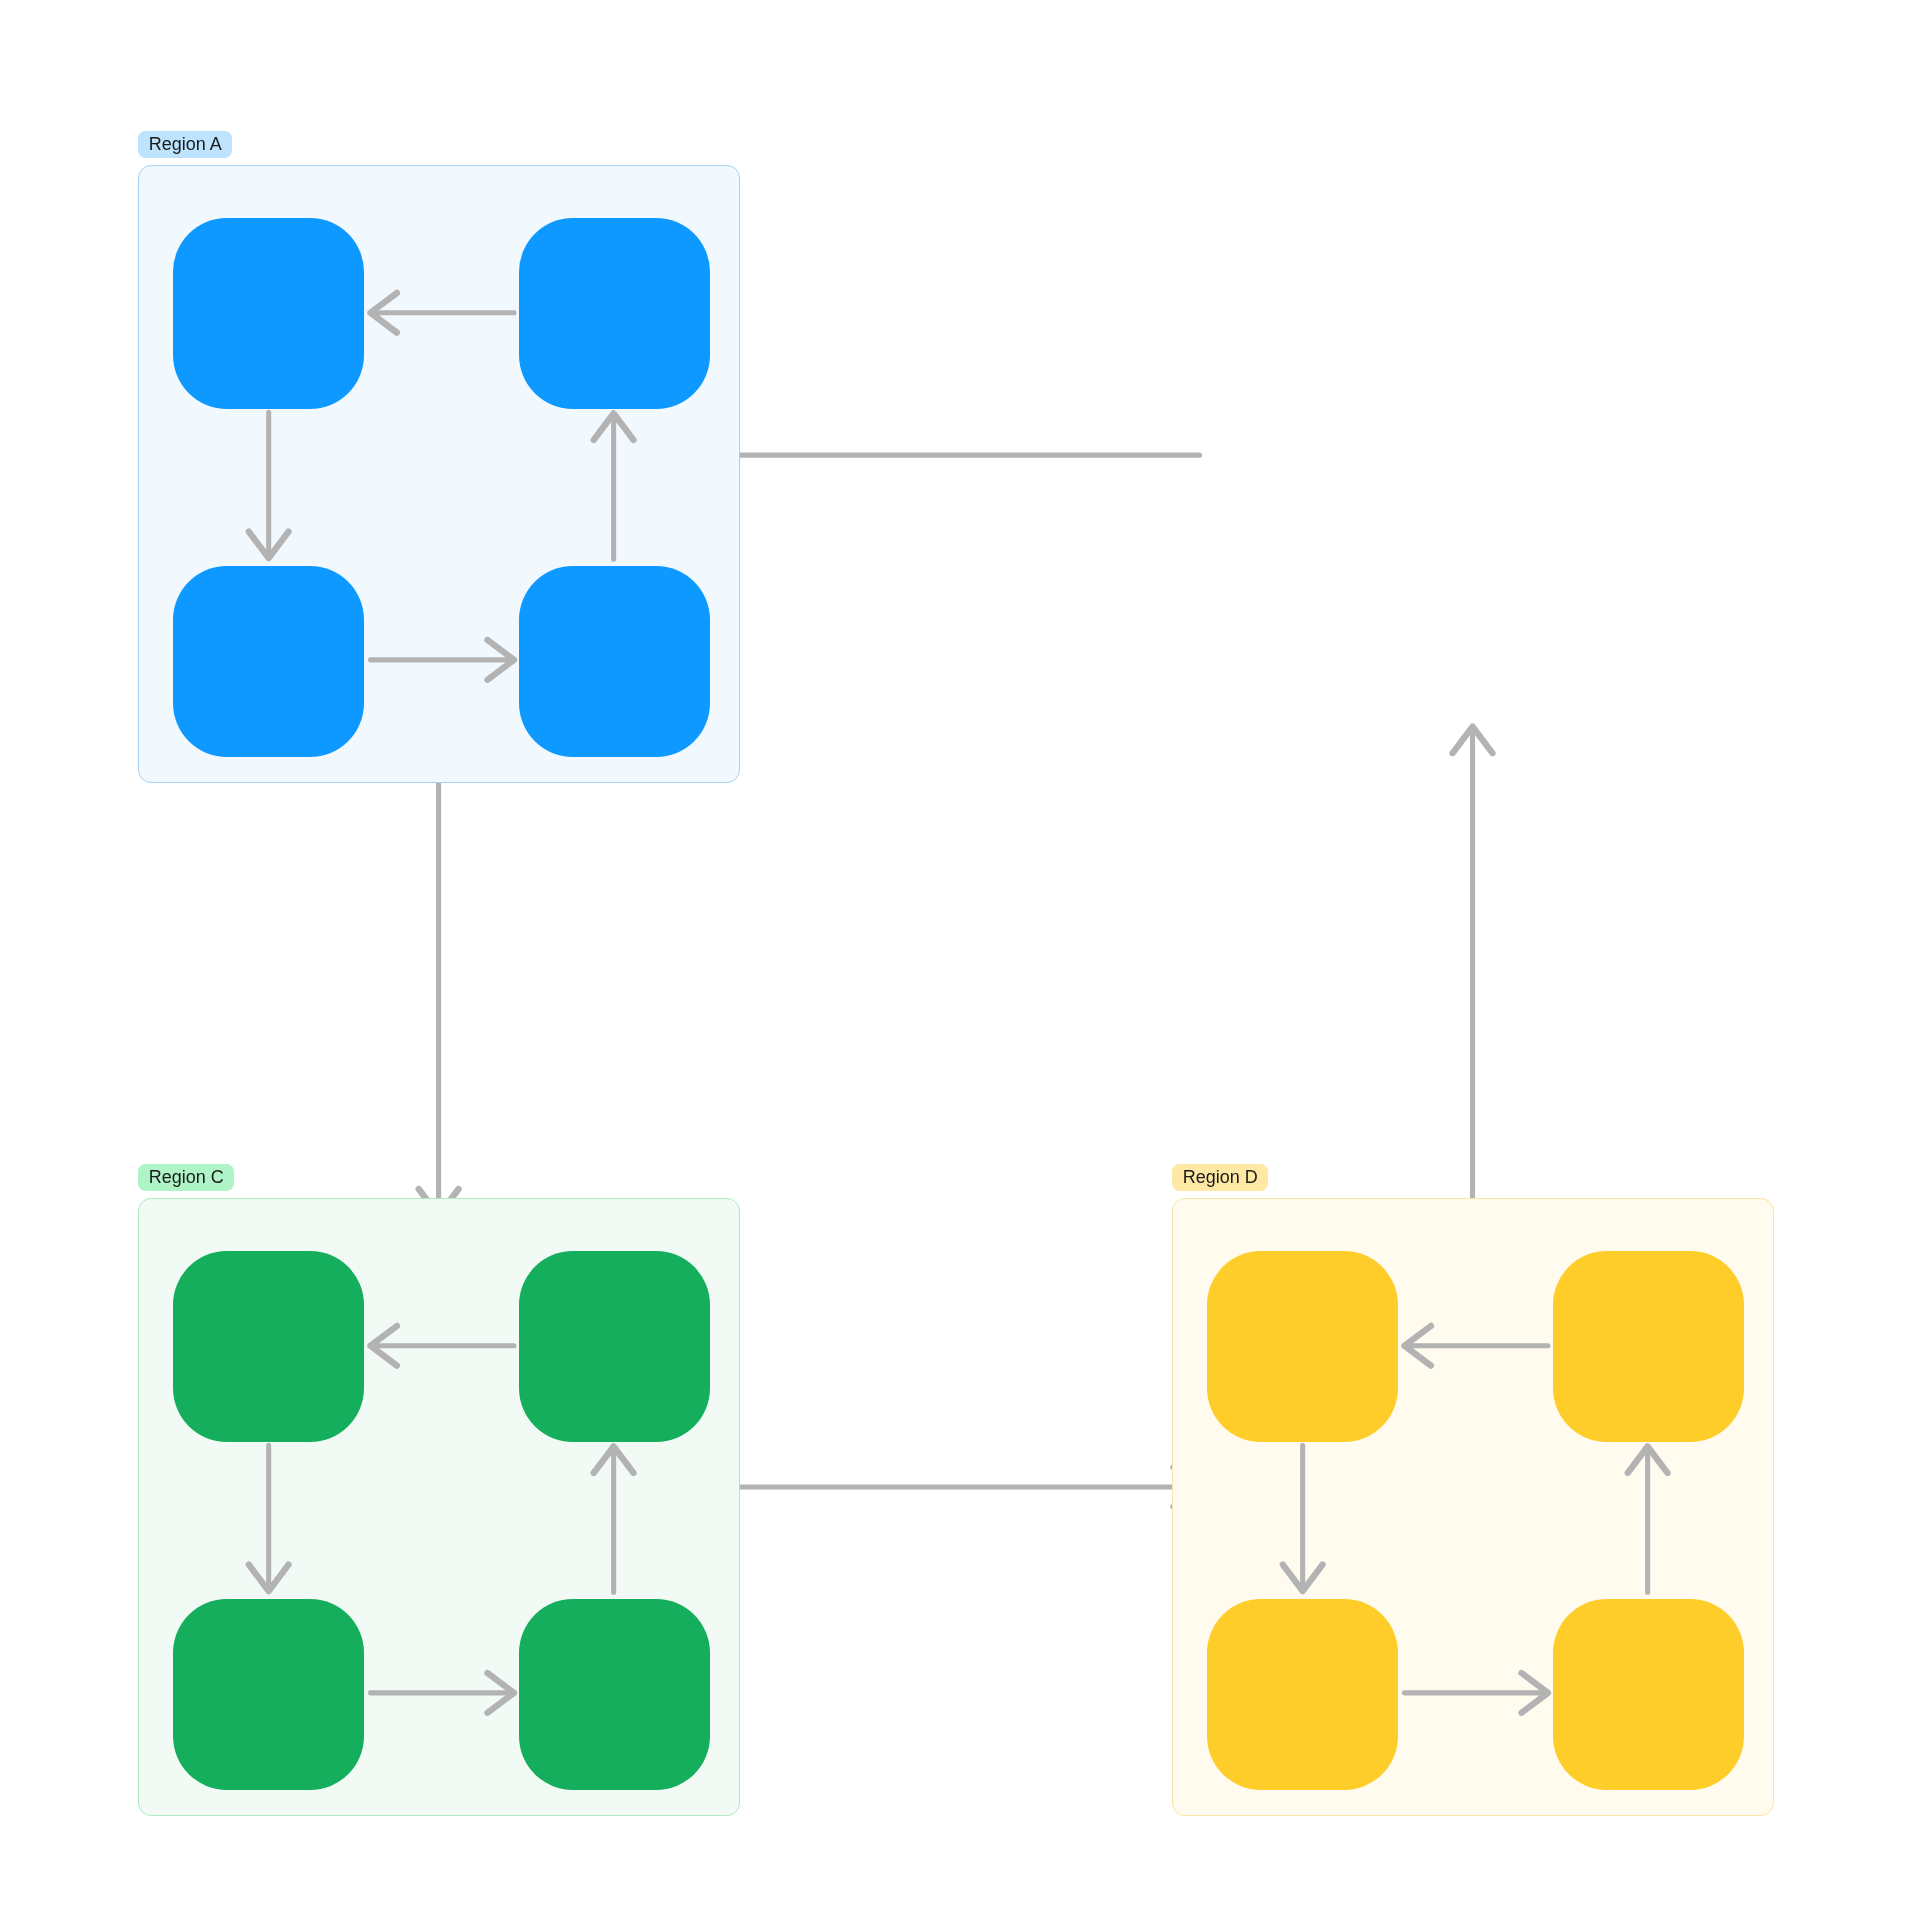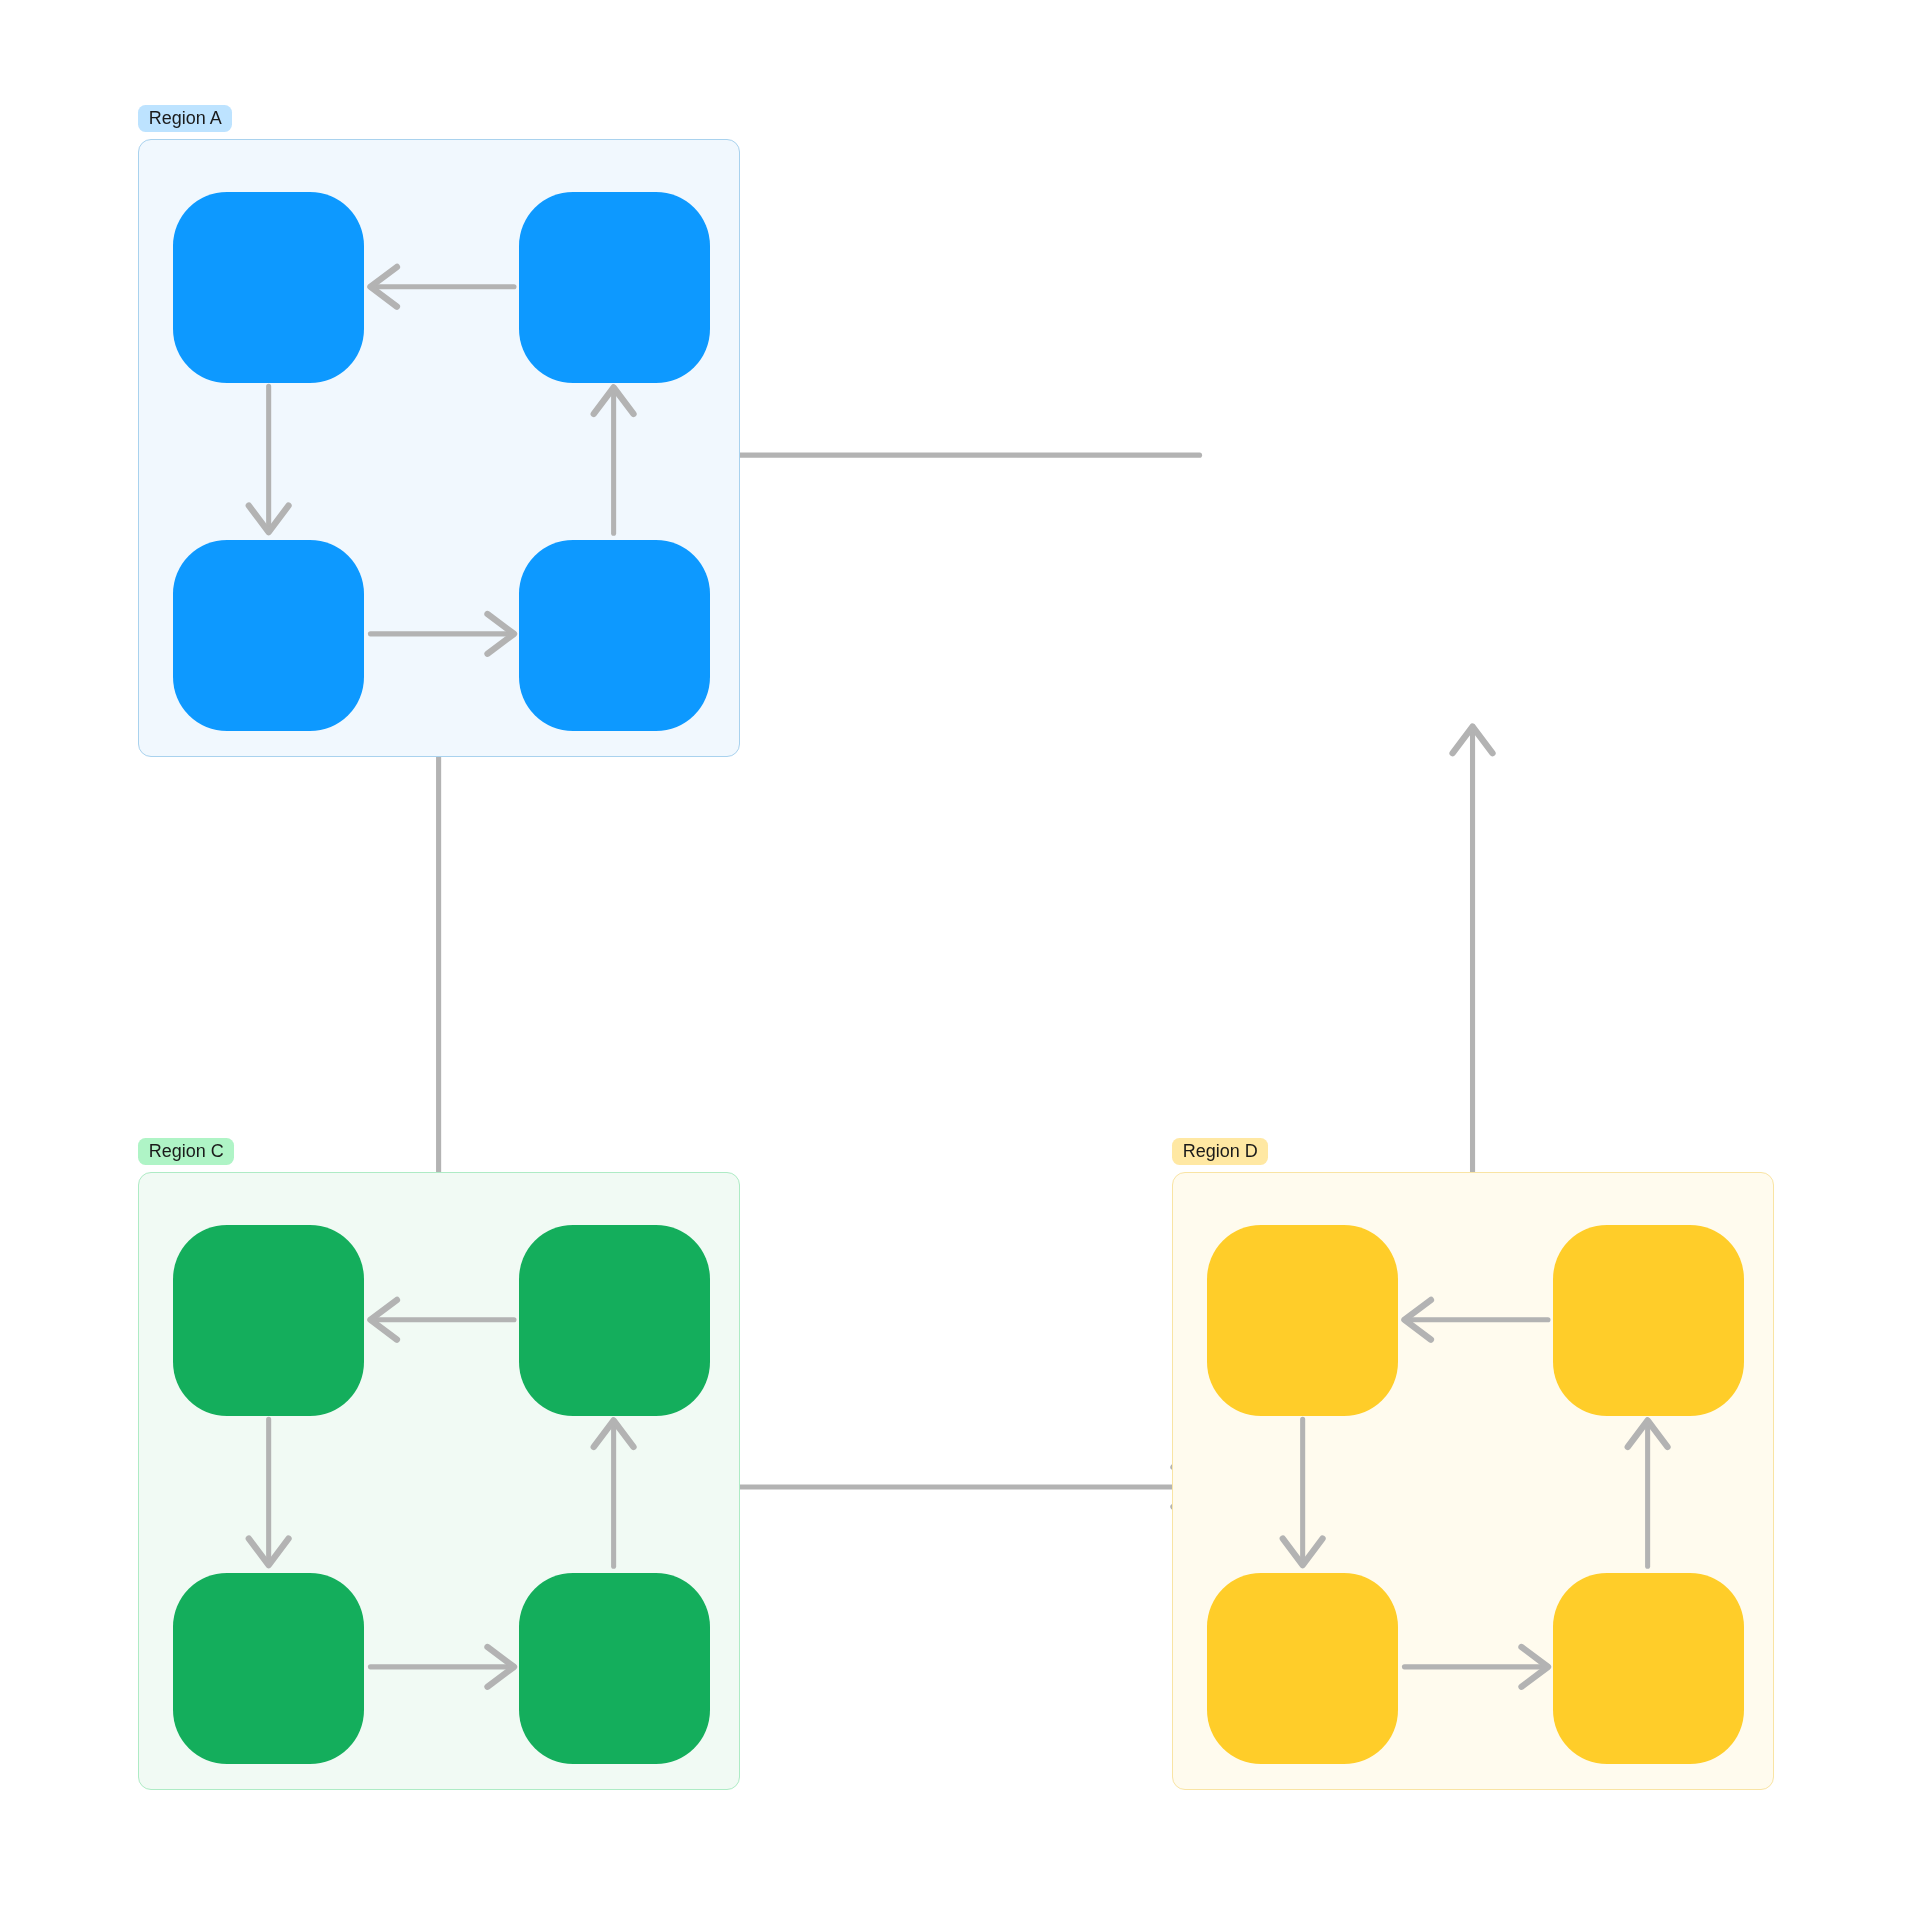--- a/index.html
+++ b/index.html
@@ -47,20 +47,21 @@
     display: inline-block;
     background: var(--label-bg);
     color: #1a1a1a;
     font-size: 18px;
     font-weight: 500;
     line-height: 20.4px;
     padding: 3.2px 10.7px;
     border-radius: 7.5px;
     margin-bottom: 7px;
     white-space: nowrap;
+    margin-top: 26px;
   }
   .region-box {
     position: relative;
     width: 602px;
     height: 618px;
     background: var(--box-bg);
     border: 1.1px solid var(--box-border);
     border-radius: 13px;
     box-sizing: border-box;
   }

